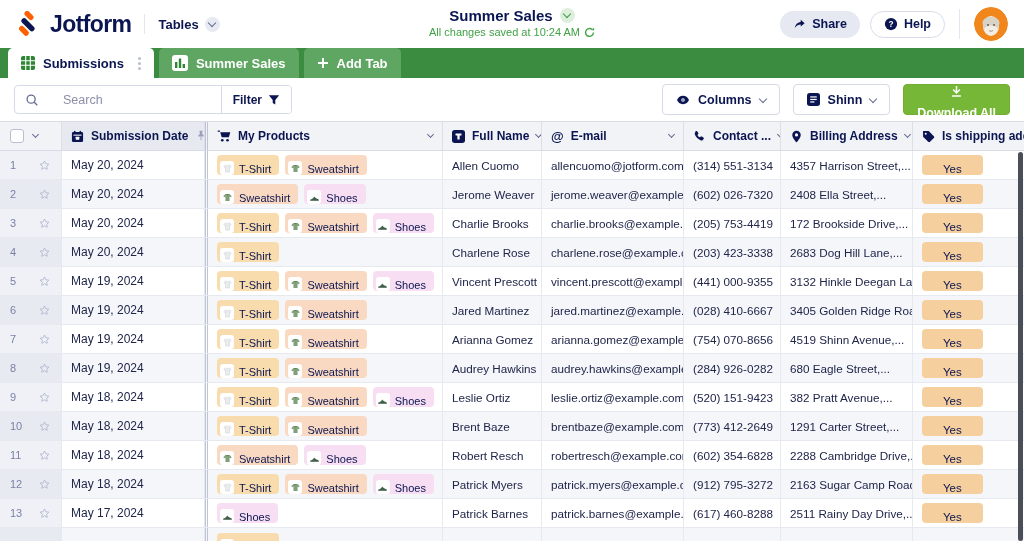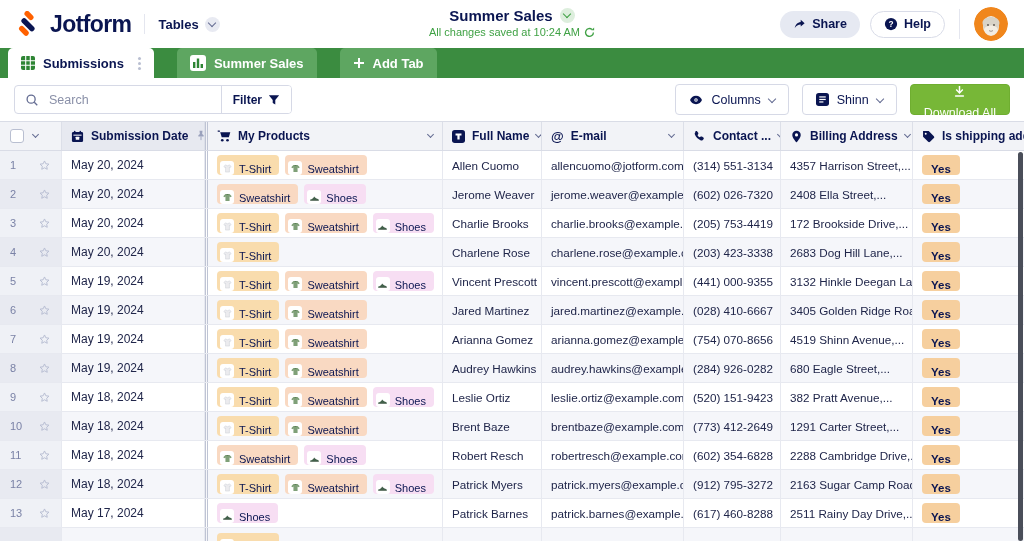--- a/index.html
+++ b/index.html
@@ -29,35 +29,35 @@
   .status-row { display:flex; align-items:center; gap:4px; margin-top:2px; font-size:11px; color:#3FA144; }
 
   .topbar-right { margin-left:auto; display:flex; align-items:center; gap:10px; }
   .pill { height:27px; border-radius:14px; display:flex; align-items:center; gap:6px; padding:0 13px; font-size:12.5px; font-weight:700; color:#0A1551; cursor:pointer; }
   .pill.share { background:#E6E9F2; }
   .pill.help { background:#fff; border:1px solid #D9DCE8; }
   .right-divider { width:1px; height:30px; background:#E4E6EF; margin:0 4px; }
   .avatar { width:34px; height:34px; border-radius:50%; overflow:hidden; flex:none; cursor:pointer; }
 
   
-  .tabbar { height:30px; background:#3B8C40; display:flex; align-items:flex-end; padding-left:8px; gap:23px; }
+  .tabbar { height:30px; background:#3B8C40; display:flex; align-items:flex-end; padding-left:8px; gap:5px; }
   .tab { height:30px; display:flex; align-items:center; gap:8px; padding:0 13px; border-radius:5px 5px 0 0; font-size:13px; font-weight:700; cursor:pointer; }
   .tab.active { background:#fff; color:#0A1551; }
   .tab.inactive { background:#5EA661; color:#fff; }
   .kebab { width:3px; height:3px; border-radius:50%; background:#B9BFD1; box-shadow:0 -5px 0 #B9BFD1, 0 5px 0 #B9BFD1; margin-left:6px; }
 
   
   .toolbar { height:43px; display:flex; align-items:center; padding:0 14px; background:#fff; }
   .searchgroup { display:flex; height:29px; border:1px solid #D6D9E6; border-radius:4px; overflow:hidden; background:#fff; width:278px; }
   .searchbox { flex:1; display:flex; align-items:center; gap:8px; padding:0 10px; }
-  .searchbox input { border:none; outline:none; font-size:12.5px; color:#333; width:100%; font-family:inherit; background:transparent; }
+  .searchbox input { border:none; outline:none; font-size:12.5px; color:#333; width:100%; font-family:inherit; background:transparent;margin-left:14px; }
   .searchbox input::placeholder { color:#8A90A8; }
   .filterbtn { display:flex; align-items:center; gap:6px; padding:0 11px; border-left:1px solid #D6D9E6; font-size:12px; font-weight:600; color:#0A1551; background:#fff; cursor:pointer; }
   .toolbar-right { margin-left:auto; display:flex; align-items:center; gap:13px; }
-  .tbtn { height:31px; border:1px solid #D6D9E6; border-radius:4px; background:#fff; display:flex; align-items:center; gap:8px; padding:0 13px; font-size:12.5px; font-weight:400; color:#0A1551; cursor:pointer; font-family:inherit; }
+  .tbtn { height:31px; border:1px solid #D6D9E6; border-radius:4px; background:#fff; display:flex; align-items:center; gap:8px; padding:0 13px; font-size:12.5px; font-weight:700; color:#0A1551; cursor:pointer; font-family:inherit; }
   .tbtn .chev { margin-top:-2px; }
   .tbtn.green { background:#77B737; border-color:#6FAE30; color:#fff;flex-direction:column; }
 
   
   .grid-header { display:flex; height:30px; background:#F2F3F7; border-top:1px solid #D9DCE6; border-bottom:1px solid #D9DCE6; }
   .hcell { display:flex; align-items:center; gap:7px; padding:0 9px; font-size:12px; font-weight:700; color:#0A1551; border-right:1px solid #DCDFE8; white-space:nowrap; overflow:hidden; cursor:pointer; }
   .hcell .chev { margin-left:auto; width:5px; height:5px; }
   .hcell.date { background:#E7E9F0; }
   .pin-icon { margin-left:auto; display:flex; }
 
@@ -78,21 +78,21 @@
   .trow.even { background:#F5F6FA; }
   .cell { display:flex; align-items:center; padding:0 9px; font-size:11.7px; color:#20264A; border-right:1px solid #E7E9F0; overflow:hidden; white-space:nowrap; }
   .cell.col-num { background:#EFF1F6; justify-content:space-between; padding:0 10px; }
   .trow.even .cell.col-num { background:#E8EAF1; }
   .rownum { font-size:11px; color:#7A82A6; }
   .star { display:flex; cursor:pointer; }
   .cell.col-date { font-size:12px; }
 
   .chip { display:inline-flex; align-items:flex-end; gap:5px; height:20px; border-radius:4px; padding:0 8px 0 3px; font-size:11px; font-weight:400; color:#0A1551; margin-right:6px; flex:none; cursor:pointer; }
   .chip-img { width:14px; height:14px; background:#fff; border-radius:3px; display:flex; align-items:center; justify-content:center; flex:none; }
-  .chip.yes { padding:0 9px; font-weight:700; font-size:11.5px; cursor:default; }
+  .chip.yes { padding:0 21px; font-weight:400; font-size:11.5px; cursor:default; }
 
   .trow.partial { height:13px; border-bottom:none; }
   .trow.partial .cell { align-items:flex-start; }
   .trow.partial .chip { margin-top:5px; }
 
   .vscroll { position:absolute; right:1px; top:152px; width:5px; height:389px; background:#4A4E59; border-radius:3px; }
 </style>
 </head>
 <body>
 

